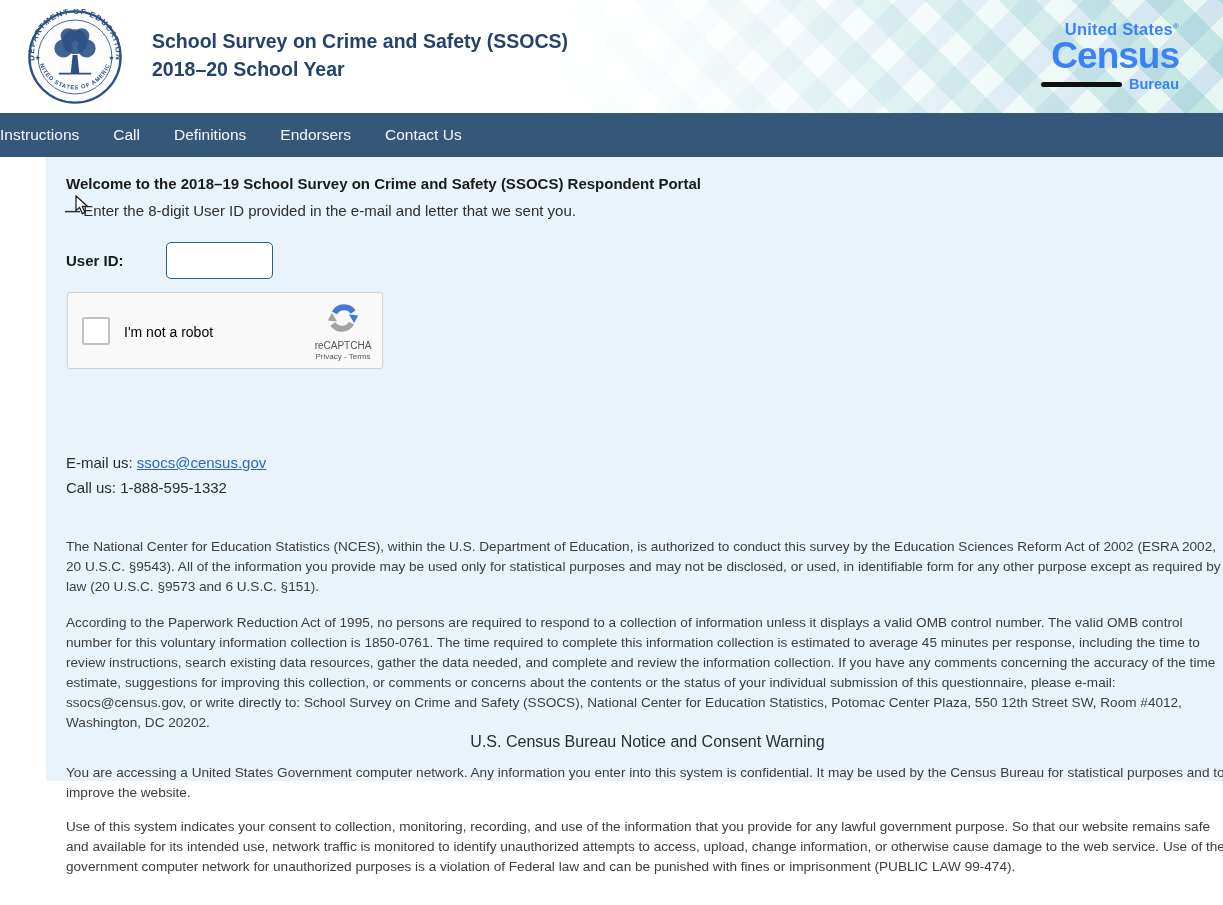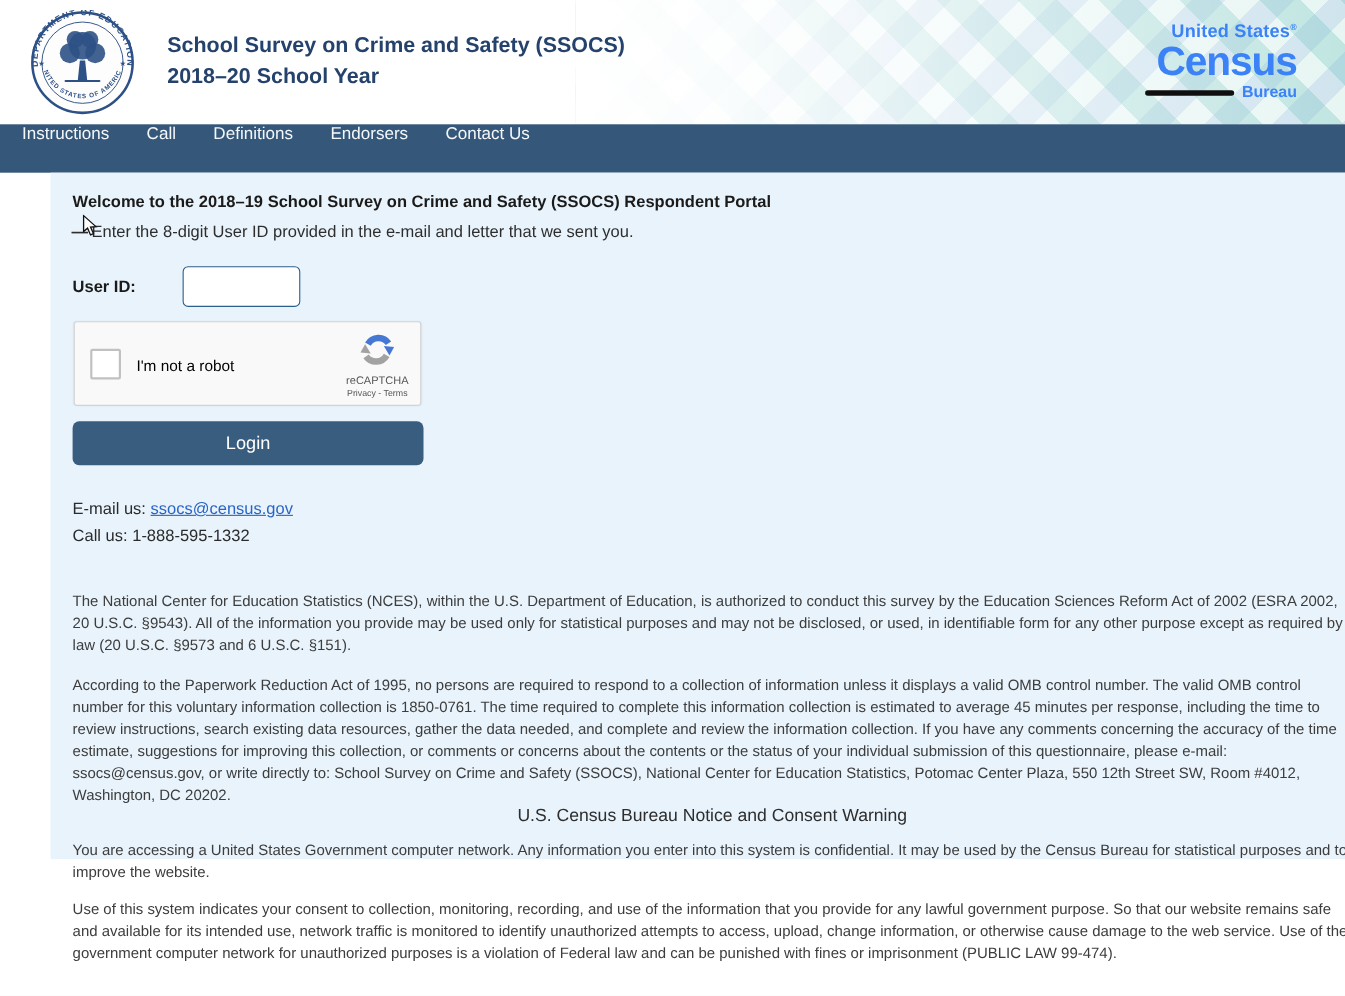--- a/index.html
+++ b/index.html
@@ -21,21 +21,21 @@
   .census-logo { position:absolute; right:44px; top:20px; width:138px; color:#3b82f6; text-align:right; }
   .census-top { font-weight:bold; font-size:16.5px; letter-spacing:0.2px; }
   .census-top sup { font-size:8px; vertical-align:super; }
   .census-main { font-weight:bold; font-size:37px; letter-spacing:-1px; line-height:34px; }
   .census-bottom { display:flex; align-items:center; margin-top:3px; }
   .census-bar { flex:1; height:5px; background:#0f0f0f; border-radius:3px; margin-right:7px; }
   .census-bureau { font-weight:bold; font-size:14.5px; }
 
   
   .nav { position:absolute; top:113px; left:0; width:1223px; height:44px;
-    background:var(--nav_bg,#35587a); display:flex; padding-left:20px; column-gap:34px; }
+    background:var(--nav_bg,#35587a); display:flex; align-items:center; column-gap:34px; }
   .nav-item { color:#f4f7fa; font-size:15.5px; cursor:pointer; }
 
   
   .content { position:absolute; top:157px; left:0; width:1223px; height:624px; background:var(--page_bg,#e8f3fb);margin-left:46px; }
 
   .welcome { position:absolute; left:20px; top:18px; font-size:15px; font-weight:bold; color:#1a1a1a; }
   .instruction-row { position:absolute; left:19px; top:45px; font-size:15px; color:#2e2e2e; }
   .instruction-dash { font-weight:bold; letter-spacing:-1px; }
   .cursor { position:absolute; left:28px; top:38px; }
 
@@ -146,21 +146,20 @@
           <path d="M10 14 A 13 13 0 0 1 32 13" fill="none" stroke="#4577d4" stroke-width="7"></path>
           <polygon points="38,17 27,16 33,26" fill="#4577d4"></polygon>
           <path d="M30 26 A 13 13 0 0 1 8 27" fill="none" stroke="#a2a2a2" stroke-width="7"></path>
           <polygon points="2,23 13,24 7,14" fill="#a2a2a2"></polygon>
         </svg>
         <div class="rc-brand">reCAPTCHA</div>
         <div class="rc-privacy">Privacy - Terms</div>
       </div>
     </div>
 
-    <button class="login-btn">Login</button>
 
     <div class="contact-email"><span>E-mail us: </span><a href="#">ssocs@census.gov</a></div>
 
     <div class="contact-call">Call us: 1-888-595-1332</div>
 
     <div class="legal legal-p1">The National Center for Education Statistics (NCES), within the U.S. Department of Education, is authorized to conduct this survey by the Education Sciences Reform Act of 2002 (ESRA 2002, 20 U.S.C. §9543). All of the information you provide may be used only for statistical purposes and may not be disclosed, or used, in identifiable form for any other purpose except as required by law (20 U.S.C. §9573 and 6 U.S.C. §151).</div>
     <div class="legal legal-p2">According to the Paperwork Reduction Act of 1995, no persons are required to respond to a collection of information unless it displays a valid OMB control number. The valid OMB control number for this voluntary information collection is 1850-0761. The time required to complete this information collection is estimated to average 45 minutes per response, including the time to review instructions, search existing data resources, gather the data needed, and complete and review the information collection. If you have any comments concerning the accuracy of the time estimate, suggestions for improving this collection, or comments or concerns about the contents or the status of your individual submission of this questionnaire, please e-mail: ssocs@census.gov, or write directly to: School Survey on Crime and Safety (SSOCS), National Center for Education Statistics, Potomac Center Plaza, 550 12th Street SW, Room #4012, Washington, DC 20202.</div>
 
     <div class="notice-heading">U.S. Census Bureau Notice and Consent Warning</div>
 

